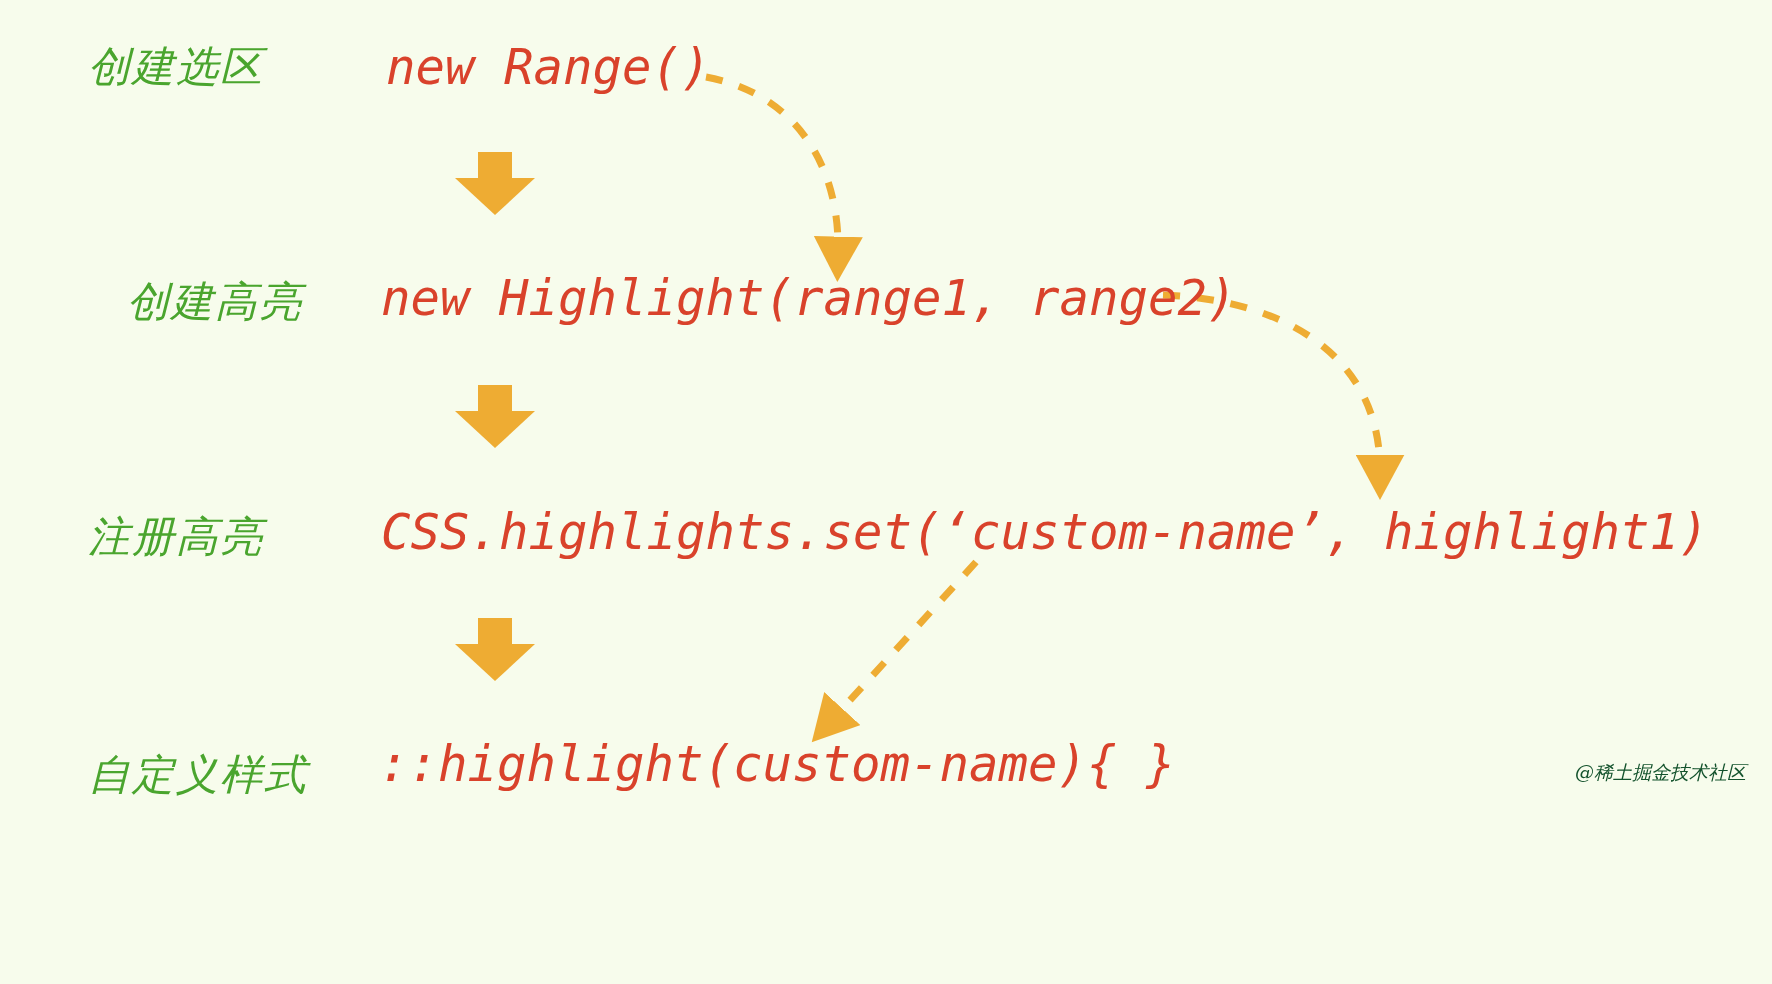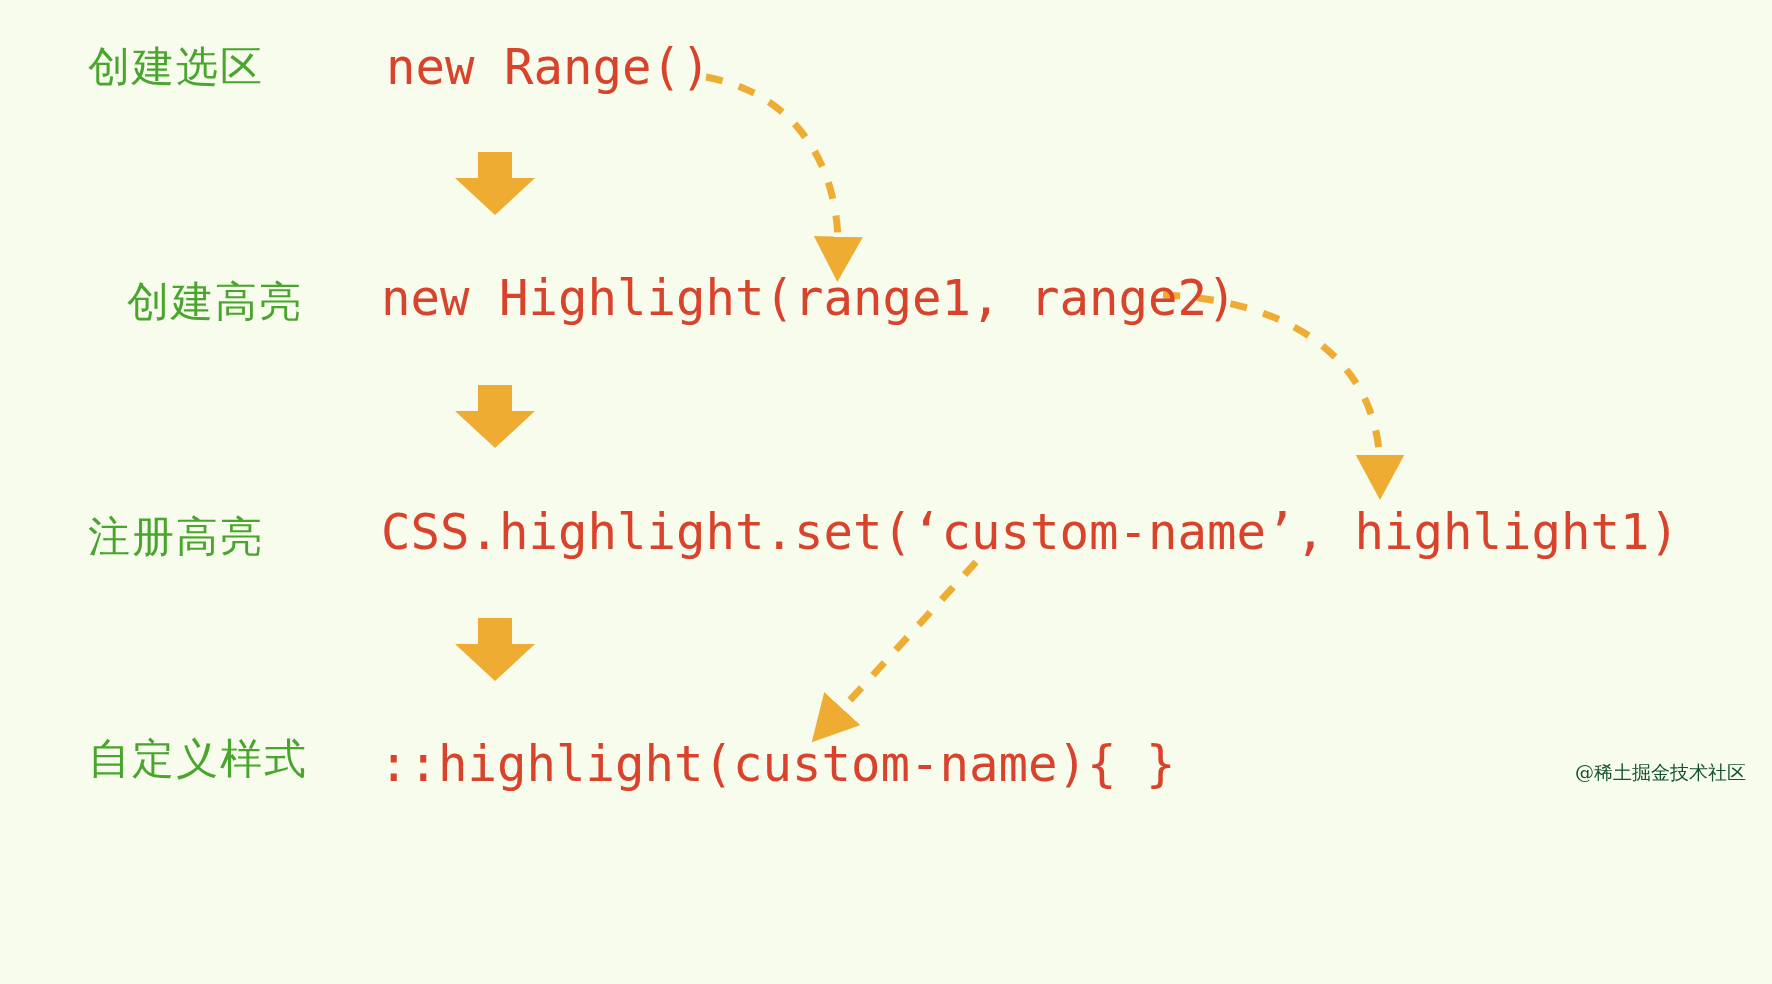--- a/index.html
+++ b/index.html
@@ -11,20 +11,21 @@
     height: 984px;
     background: #f7fcec;
     font-family: "Liberation Sans", sans-serif;
     overflow: hidden;
   }
   #canvas {
     position: relative;
     width: 1772px;
     height: 808px;
     background: #f7fcec;
+    font-style: italic;
   }
   .svg-layer {
     position: absolute;
     left: 0;
     top: 0;
     width: 1772px;
     height: 984px;
     pointer-events: none;
   }
   .row-label {
@@ -50,21 +51,21 @@
     bottom: 26px;
     color: #14532d;
     font-family: "DejaVu Serif", serif;
     font-size: 19px;
     line-height: 1;
     white-space: nowrap;
   }
   .label-1 { left: 88px;  top: 46px; }
   .label-2 { left: 88px;  top: 281px; margin-left: 39px; }
   .label-3 { left: 88px;  top: 516px; }
-  .label-4 { left: 88px;  top: 738px; }
+  .label-4 { left: 88px;  top: 754px; }
 
   .code-1 { left: 386px; top: 43px; }
   .code-2 { left: 381px; top: 274px; text-align: center; }
   .code-3 { left: 381px; top: 508px; }
   .code-4 { left: 379px; top: 740px; }
 </style>
 </head>
 <body>
 
 <div id="canvas">
@@ -96,20 +97,20 @@
     <path d="M976,562 L832,720" fill="none" stroke="#eeac33" stroke-width="7" stroke-dasharray="17 17" stroke-linecap="butt" marker-end="url(#dashArrowHead)"></path>
   </svg>
 
   <div class="row-label label-1">创建选区</div>
   <div class="row-code code-1">new Range()</div>
 
   <div class="row-label label-2">创建高亮</div>
   <div class="row-code code-2">new Highlight(range1, range2)</div>
 
   <div class="row-label label-3">注册高亮</div>
-  <div class="row-code code-3">CSS.highlight.set(‘custom-name’, highlight1)</div>
+  <div class="row-code code-3">CSS.highlights.set(‘custom-name’, highlight1)</div>
 
   <div class="row-label label-4">自定义样式</div>
   <div class="row-code code-4">::highlight(custom-name){ }</div>
 
   <div class="watermark">@稀土掘金技术社区</div>
 
 </div>
 
 </body></html>

